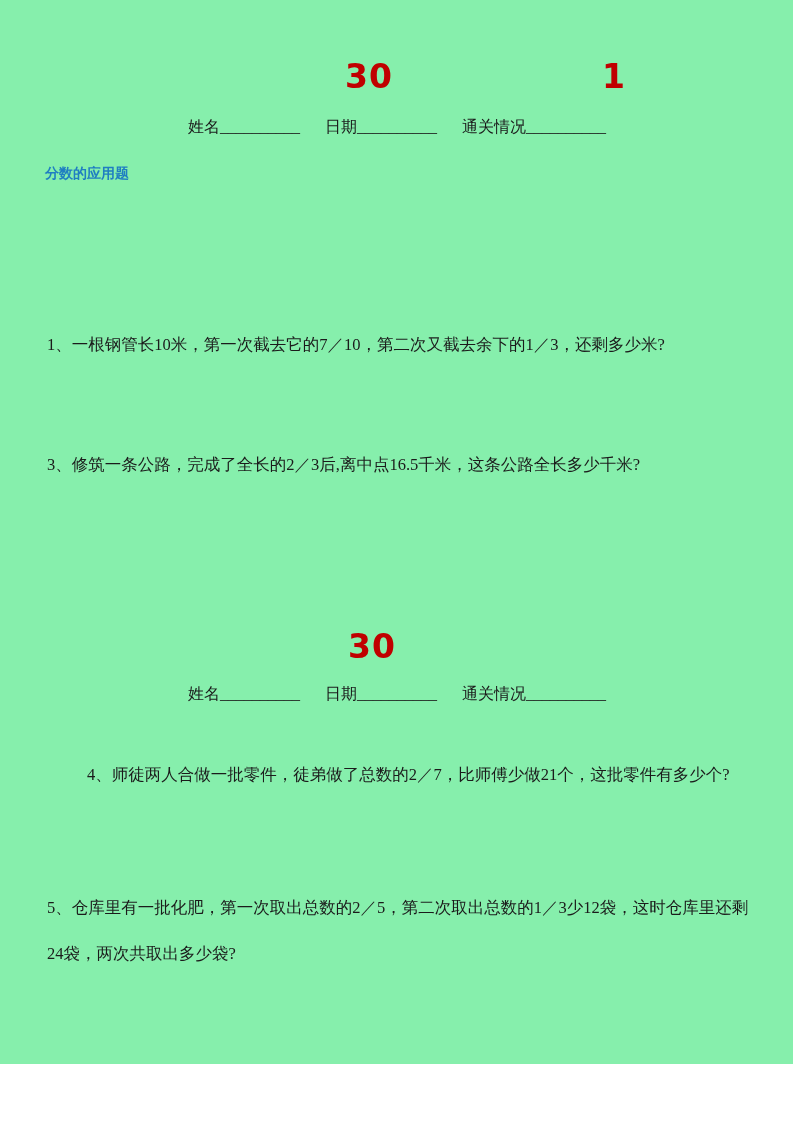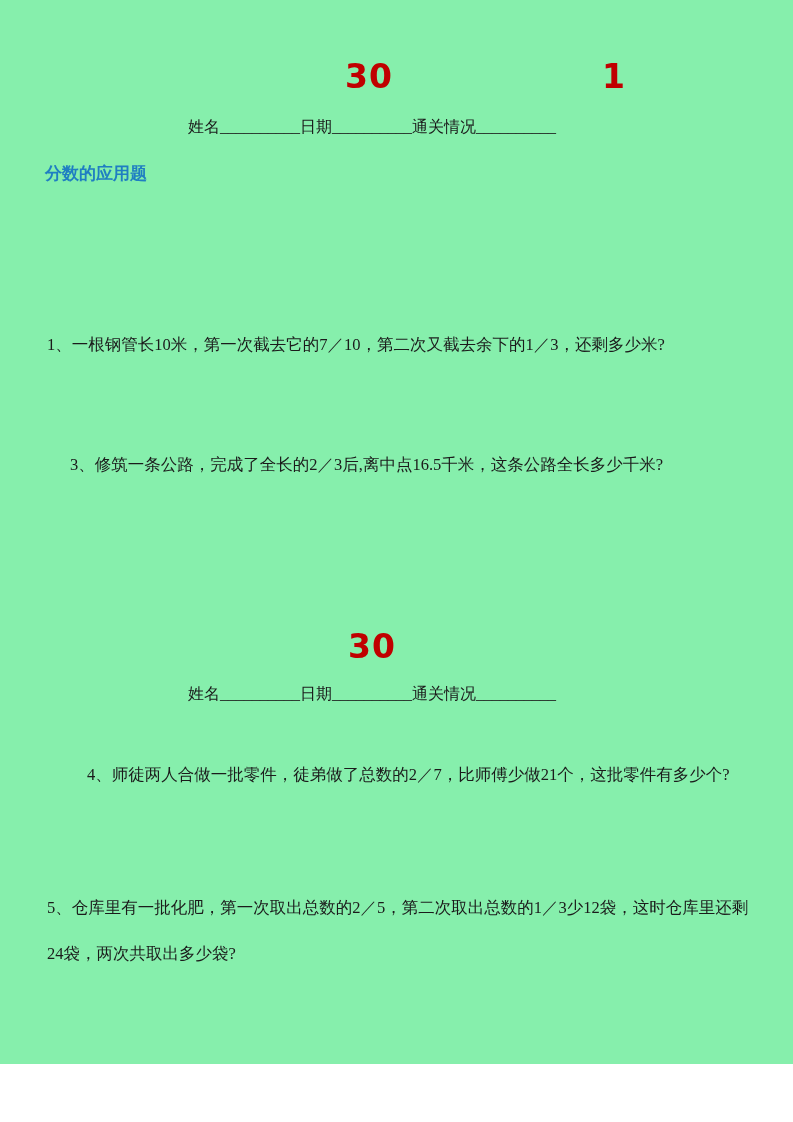--- a/index.html
+++ b/index.html
@@ -26,51 +26,52 @@
     letter-spacing: 1px;
   }
   .score-1 { left: 345px; top: 59px; }
   .page-num { left: 602px; top: 59px; }
   .score-2 { left: 348px; top: 629px; }
 
   .form-row {
     position: absolute;
     left: 188px;
     display: flex;
+    gap: 25px;
     font-size: 16px;
     line-height: 22px;
     white-space: nowrap;
     color: #1a1a1a;
   }
   .form-row-1 { top: 116px; }
   .form-row-2 { top: 683px; }
   .form-field { white-space: nowrap; }
 
   .section-heading {
     position: absolute;
     left: 45px;
     top: 161px;
     font-family: "DejaVu Sans", "Liberation Sans", sans-serif;
     font-weight: bold;
-    font-size: 17px;
+    font-size: 14px;
     line-height: 24px;
     color: #1f7ec2;
   }
 
   .problem {
     position: absolute;
     left: 47px;
     width: 716px;
     font-size: 16.5px;
     line-height: 24px;
     color: #1b1b1b;
   }
   .problem-1 { top: 203px; }
   .problem-2 { top: 333px; }
-  .problem-3 { top: 453px; margin-left: 23px; }
+  .problem-3 { top: 453px; }
   .problem-4 { top: 763px; margin-left: 40px; }
   .problem-5 { top: 885px; line-height: 46px; }
 </style>
 </head>
 <body>
 
 <div class="page">
 
   <div class="score score-1">30</div>
   <div class="score page-num">1</div>

